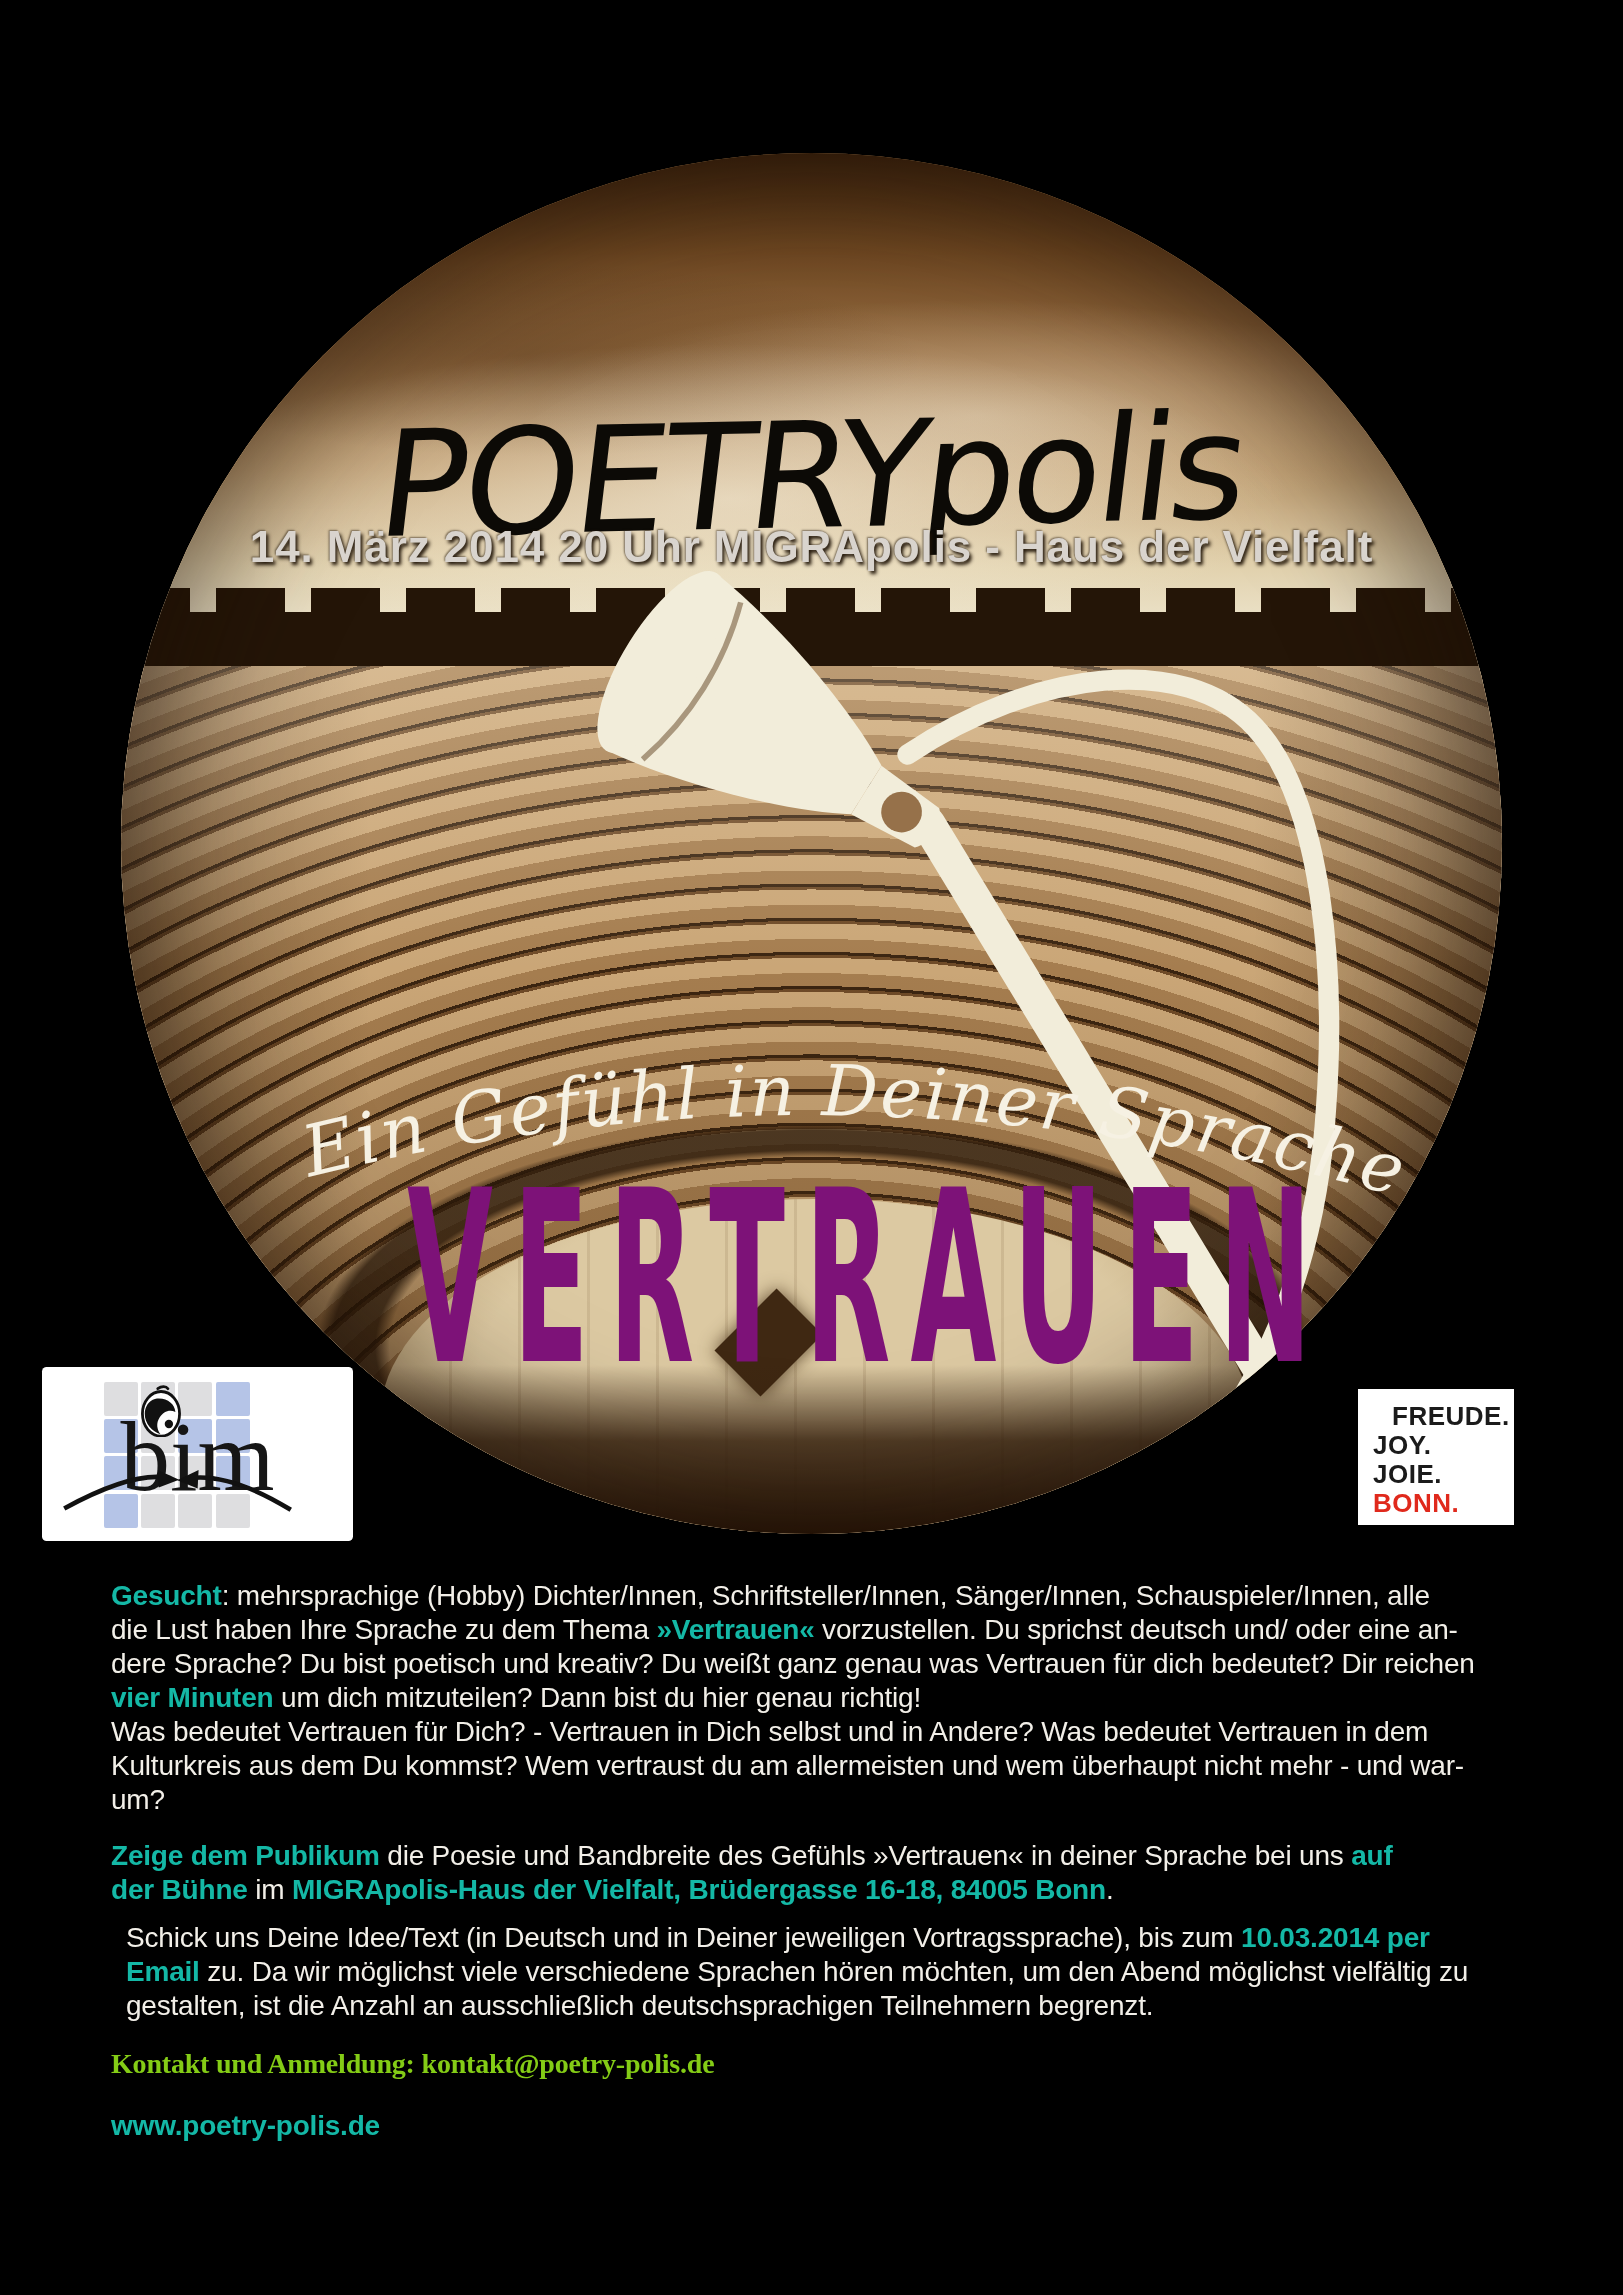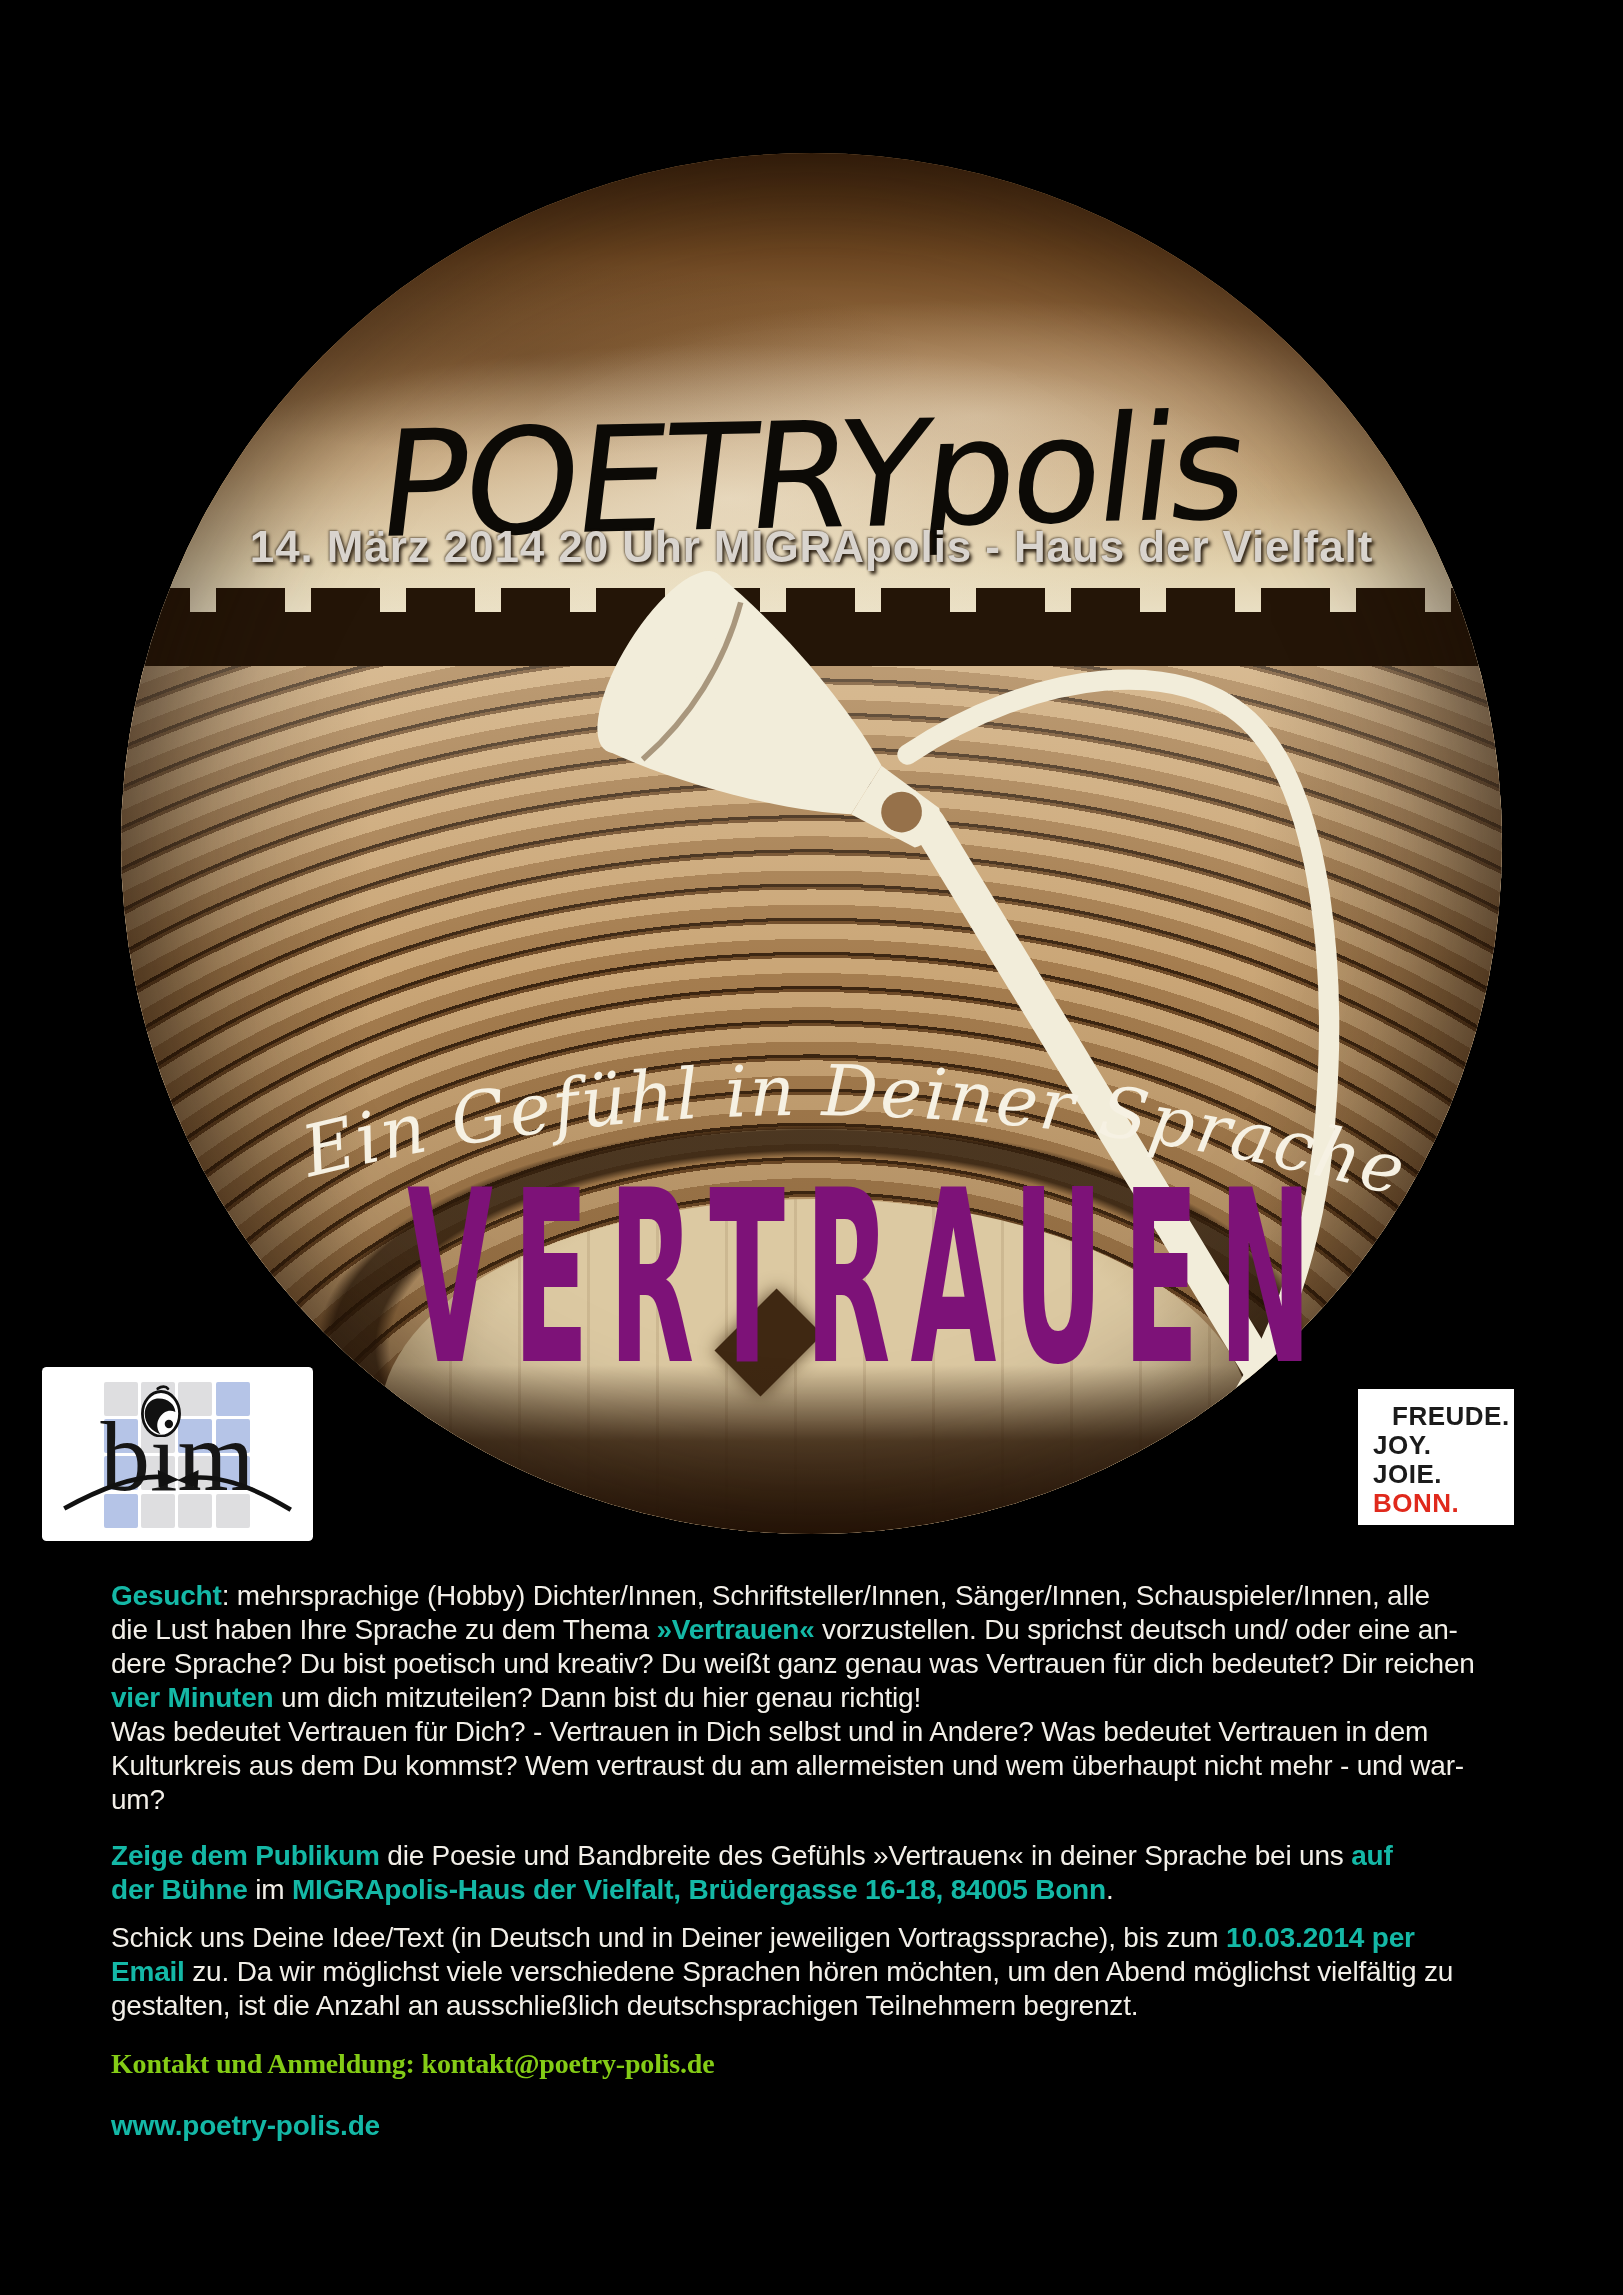--- a/index.html
+++ b/index.html
@@ -46,21 +46,21 @@
        font-size:44px;font-weight:bold;color:#d9d4ce;letter-spacing:0.9px;
        text-shadow:2.3px 2.8px 3.7px rgba(30,18,5,.95), -0.9px -0.9px 1.9px rgba(30,18,5,.5);}
   .mic-svg{position:absolute;left:121px;top:153px;width:1381px;height:1381px;
        clip-path:circle(50% at 50% 50%);}
   .theme-word{position:absolute;left:407px;top:1159px;width:851px;
        font-family:"DejaVu Sans",sans-serif;font-weight:bold;font-size:111px;line-height:1;
        color:#7d1278;letter-spacing:20px;white-space:nowrap;
        transform:scaleY(2.15);transform-origin:50% 0;}
 
   
-  .bim-box{position:absolute;left:42px;top:1367px;width:271px;height:174px;background:#fff;border-radius:4.6px;}
+  .bim-box{position:absolute;left:42px;top:1367px;width:271px;height:174px;background:#fff;border-radius:4.6px;padding-left:40px;}
   .bim-grid{position:absolute;left:62px;top:15px;width:147px;height:147px;
        display:grid;grid-template-columns:repeat(4,34px);grid-template-rows:repeat(4,34px);gap:3.2px;}
   .bim-grid .g{background:#dedee0;border-radius:1.9px;}
   .bim-grid .b{background:#b5c4e7;border-radius:1.9px;}
   .bim-word{position:absolute;left:0;top:40px;width:100%;text-align:center;
        font-family:"Liberation Serif",serif;font-size:99px;line-height:1;color:#161616;}
   .bim-globe{position:absolute;left:99px;top:17.6px;width:40px;height:52px;}
   .bim-arrows{position:absolute;left:0;top:0;width:271px;height:174px;}
 
   .bonn-box{position:absolute;left:1358px;top:1389px;width:156px;height:136px;background:#fff;}
@@ -68,21 +68,21 @@
        letter-spacing:0.5px;padding-left:15px;}
   .bonn-box .line:first-child{padding-top:13px;padding-left:34px;}
   .bonn-box .line.red{color:#e0291c;}
 
   
   .para{position:absolute;left:111px;width:1439px;margin:0;font-size:28px;line-height:34px;
        color:#f2efe8;white-space:pre-line;letter-spacing:-0.2px;}
   .para .hl{color:#14b8a6;font-weight:bold;}
   #para-gesucht{top:1579px;}
   #para-zeige{top:1839px;}
-  #para-schick{top:1921px;}
+  #para-schick{top:1921px;margin-left:15px;}
   #para-kontakt{top:2047px;font-weight:bold;}
   #para-kontakt span{color:#84cc16;font-family:Liberation Serif, serif;}
   #para-sei{top:2109px;}
 </style>
 </head>
 <body>
 
 <div class="poster">
 
   <div class="circle">

